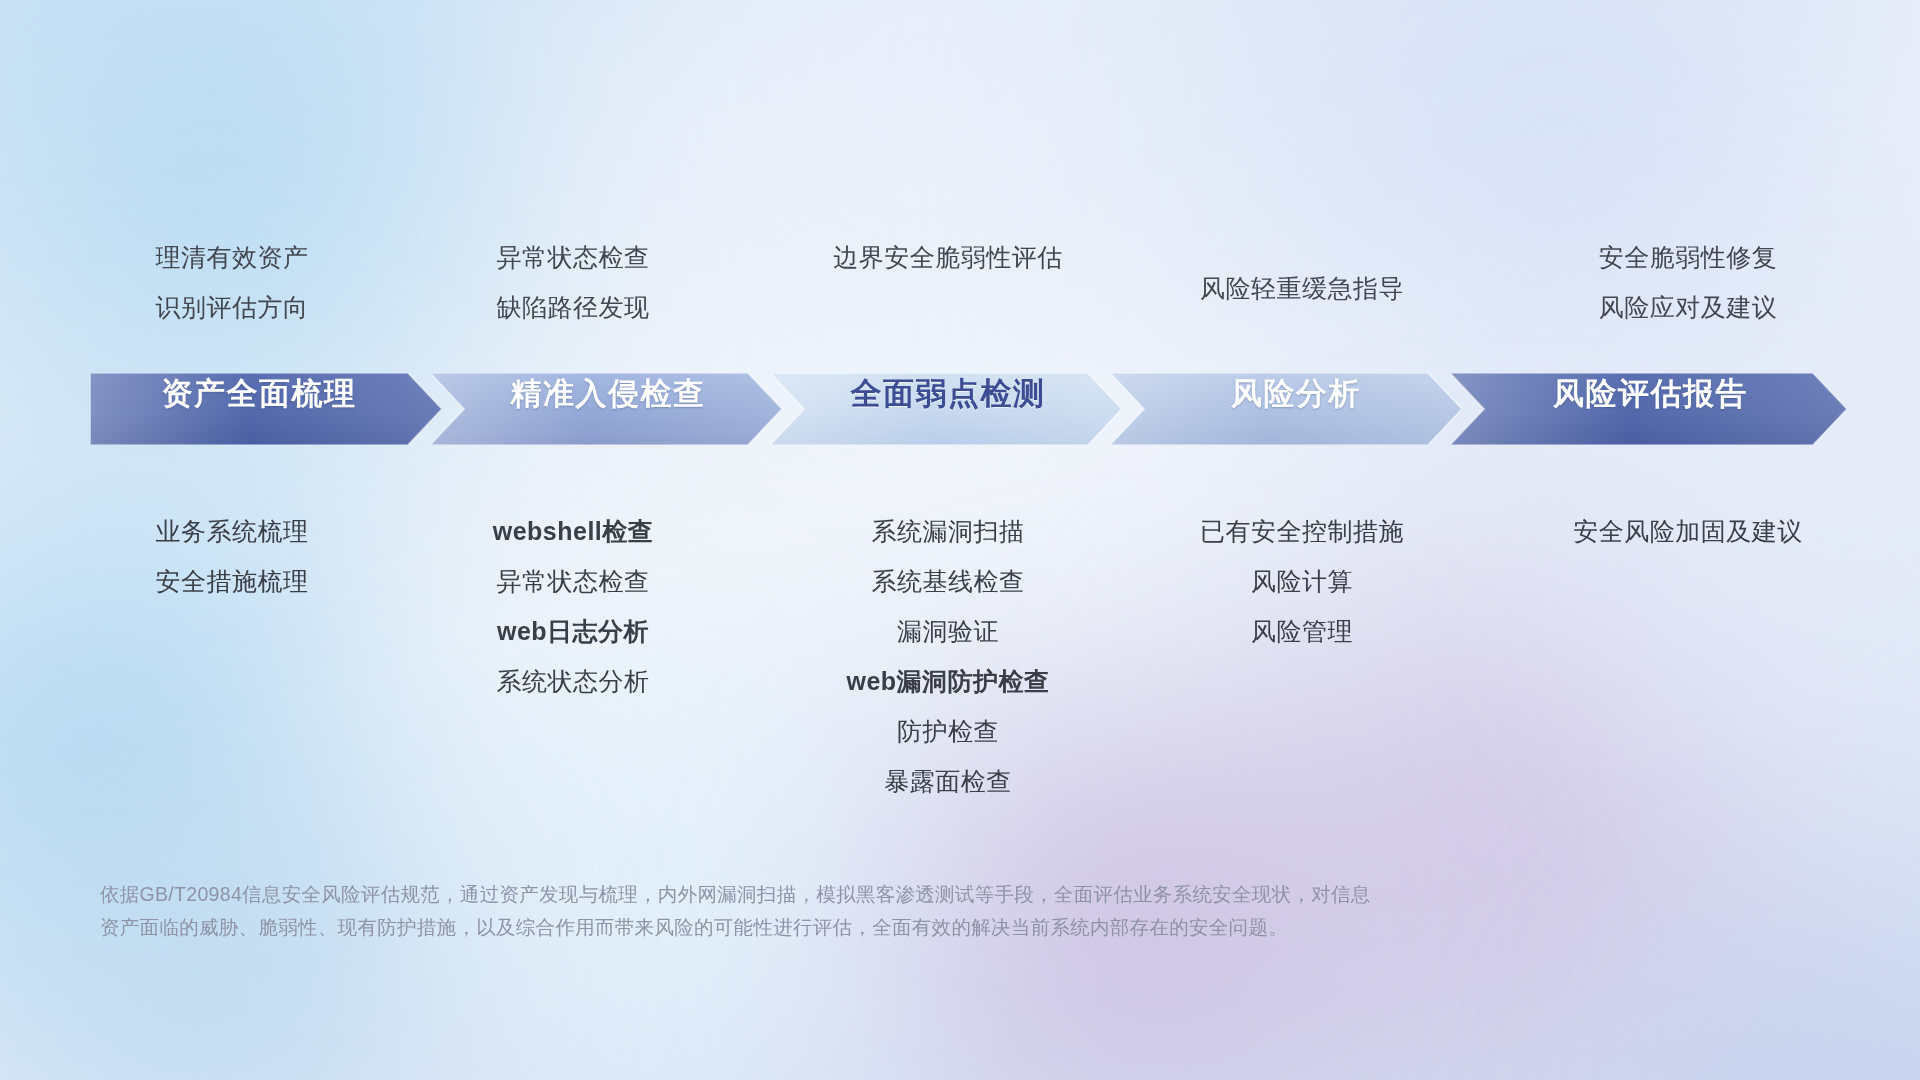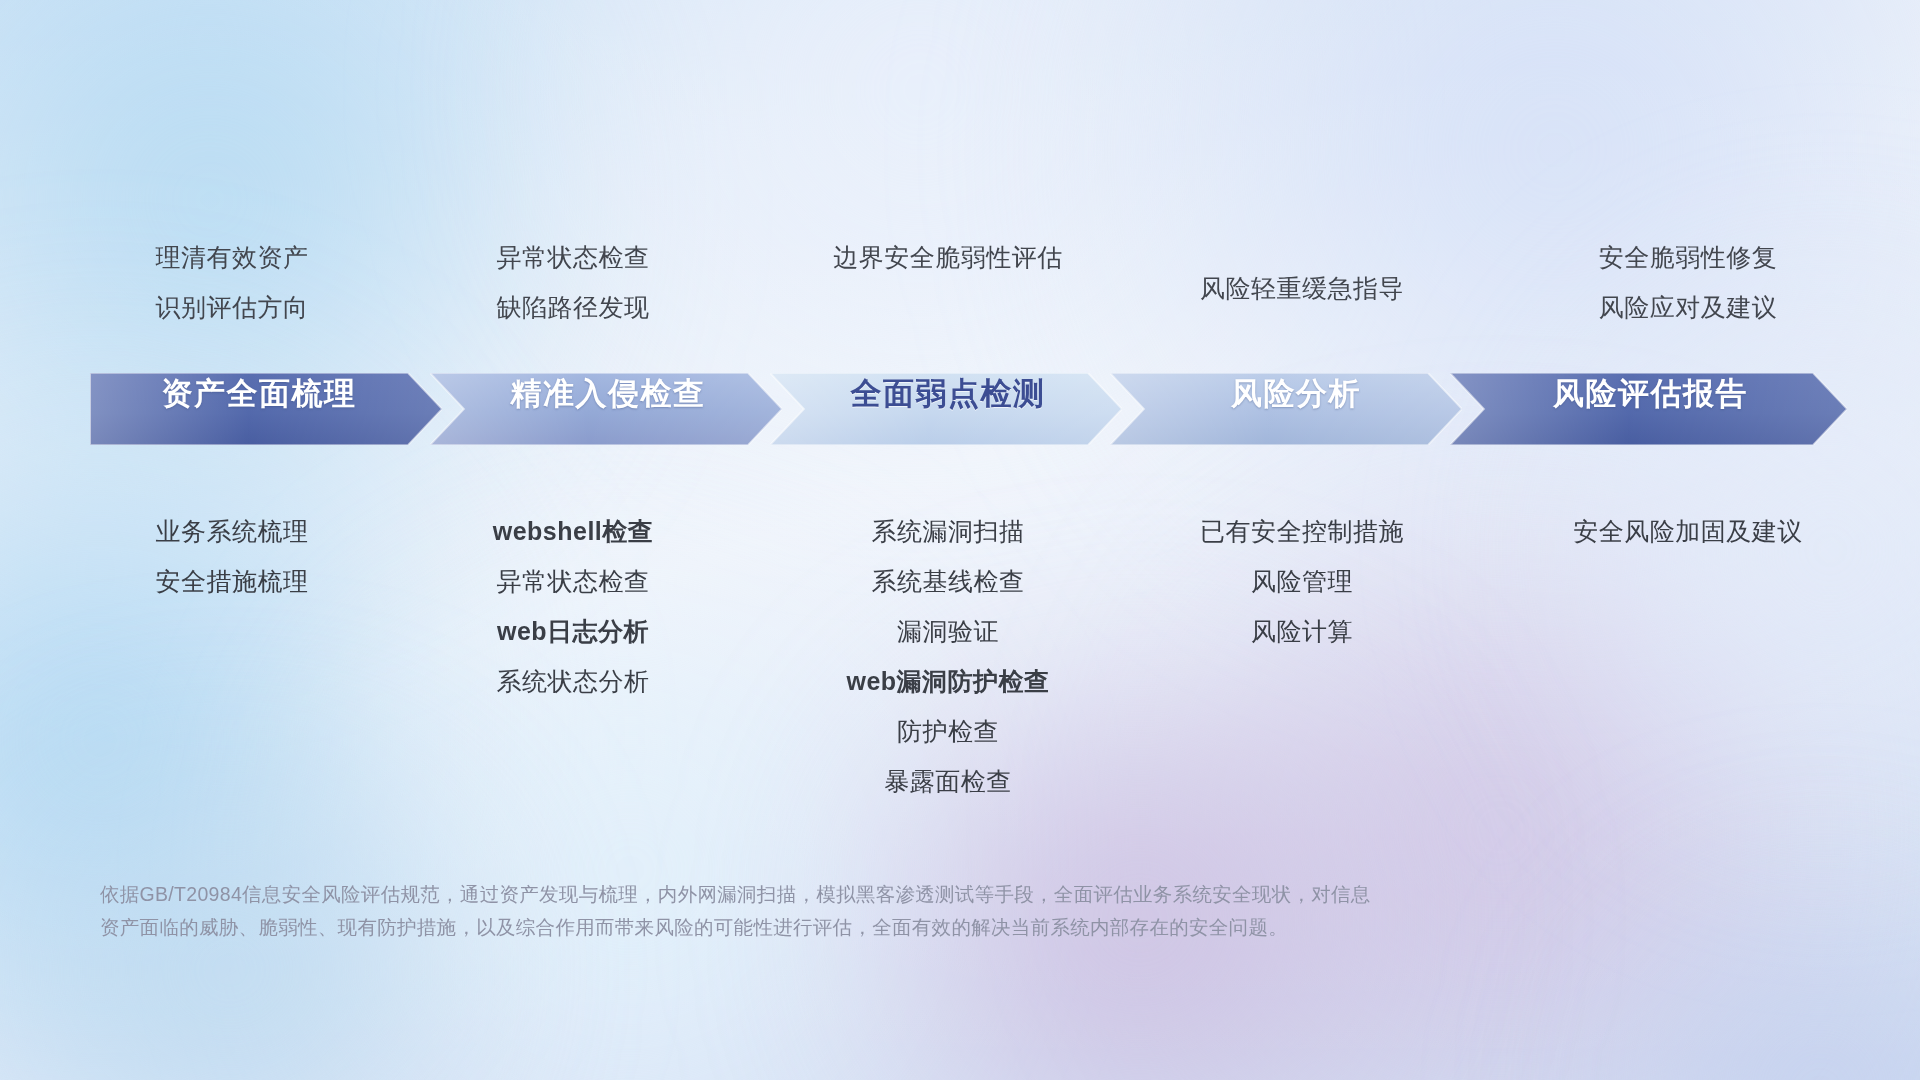--- a/index.html
+++ b/index.html
@@ -248,22 +248,22 @@
       <div class="col-text bottom" style="left: 648px; top: 506px; width: 600px;">
         <span class="line">系统漏洞扫描</span>
         <span class="line">系统基线检查</span>
         <span class="line">漏洞验证</span>
         <span class="line strong">web漏洞防护检查</span>
         <span class="line">防护检查</span>
         <span class="line">暴露面检查</span>
       </div>
       <div class="col-text bottom" style="left: 1002px; top: 506px; width: 600px; text-align: center;">
         <span class="line">已有安全控制措施</span>
+        <span class="line">风险计算</span>
         <span class="line">风险管理</span>
-        <span class="line">风险计算</span>
       </div>
       <div class="col-text bottom" style="left: 1388px; top: 506px; width: 600px;">
         <span class="line">安全风险加固及建议</span>
       </div>
     </div>
 
   <div id="footer" style="position:absolute;left:100px;top:878px;width:1560px;color:#8f93a6;font-size:19.5px;line-height:33px;letter-spacing:0.3px;">
     <div>依据GB/T20984信息安全风险评估规范，通过资产发现与梳理，内外网漏洞扫描，模拟黑客渗透测试等手段，全面评估业务系统安全现状，对信息</div>
     <div>资产面临的威胁、脆弱性、现有防护措施，以及综合作用而带来风险的可能性进行评估，全面有效的解决当前系统内部存在的安全问题。</div>
   </div>

